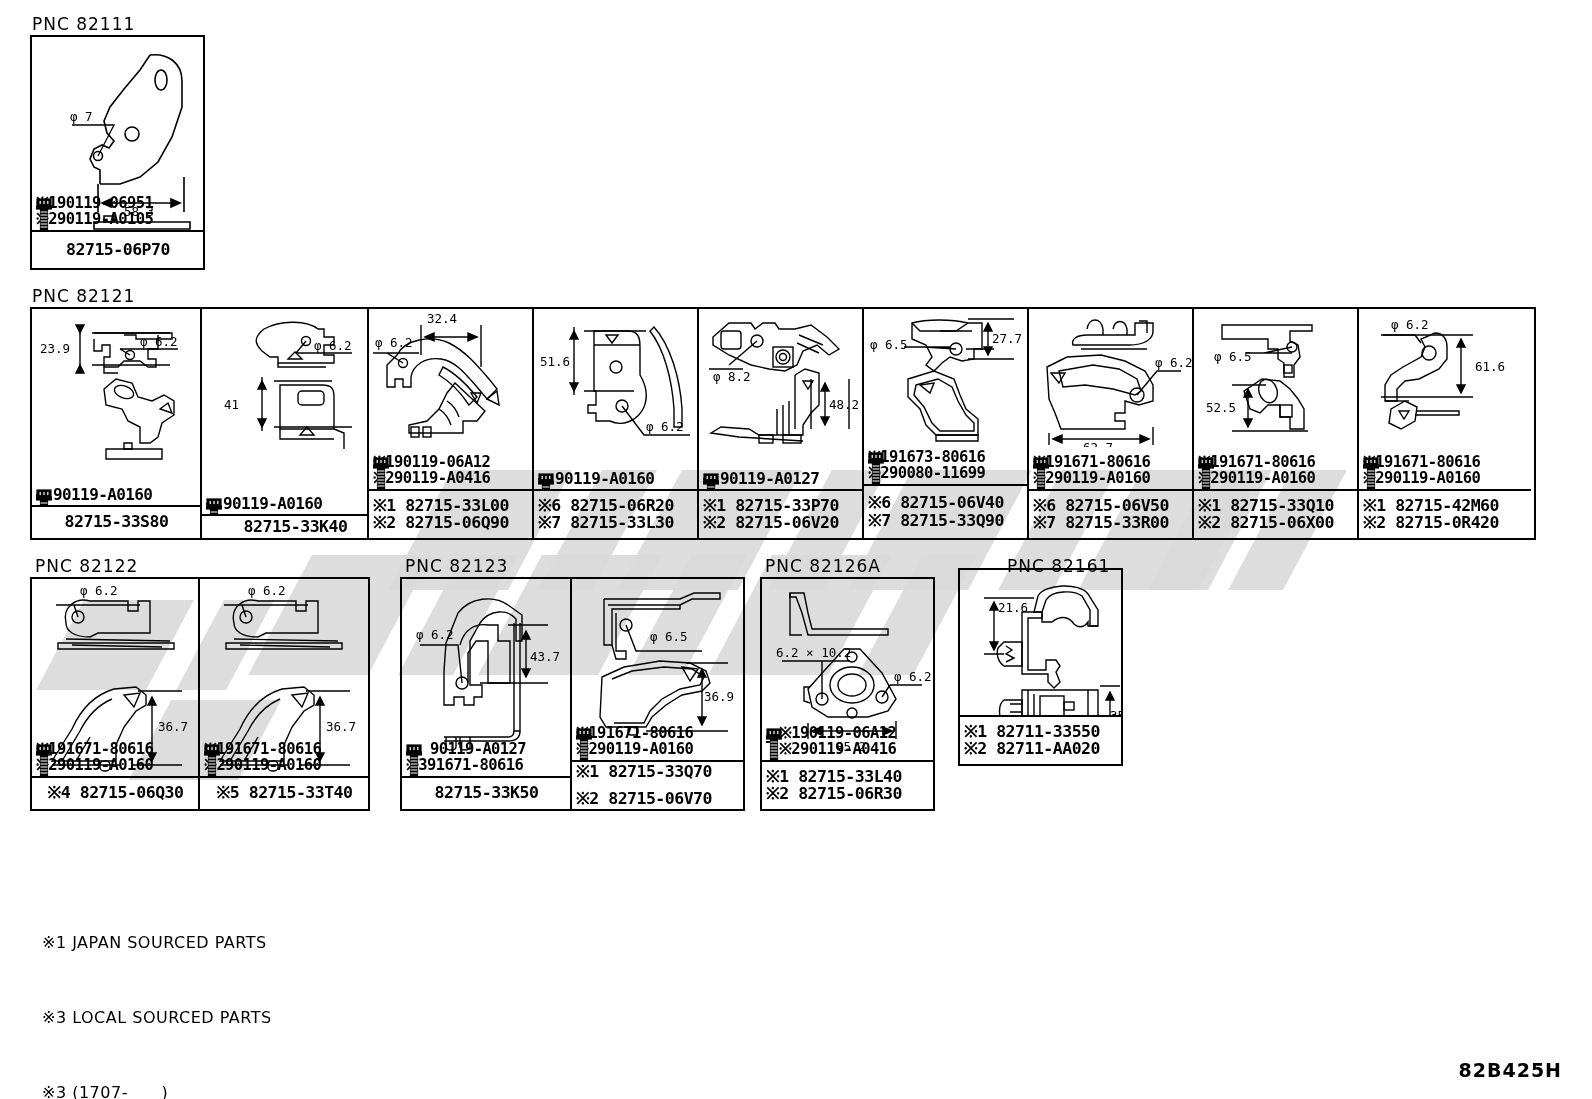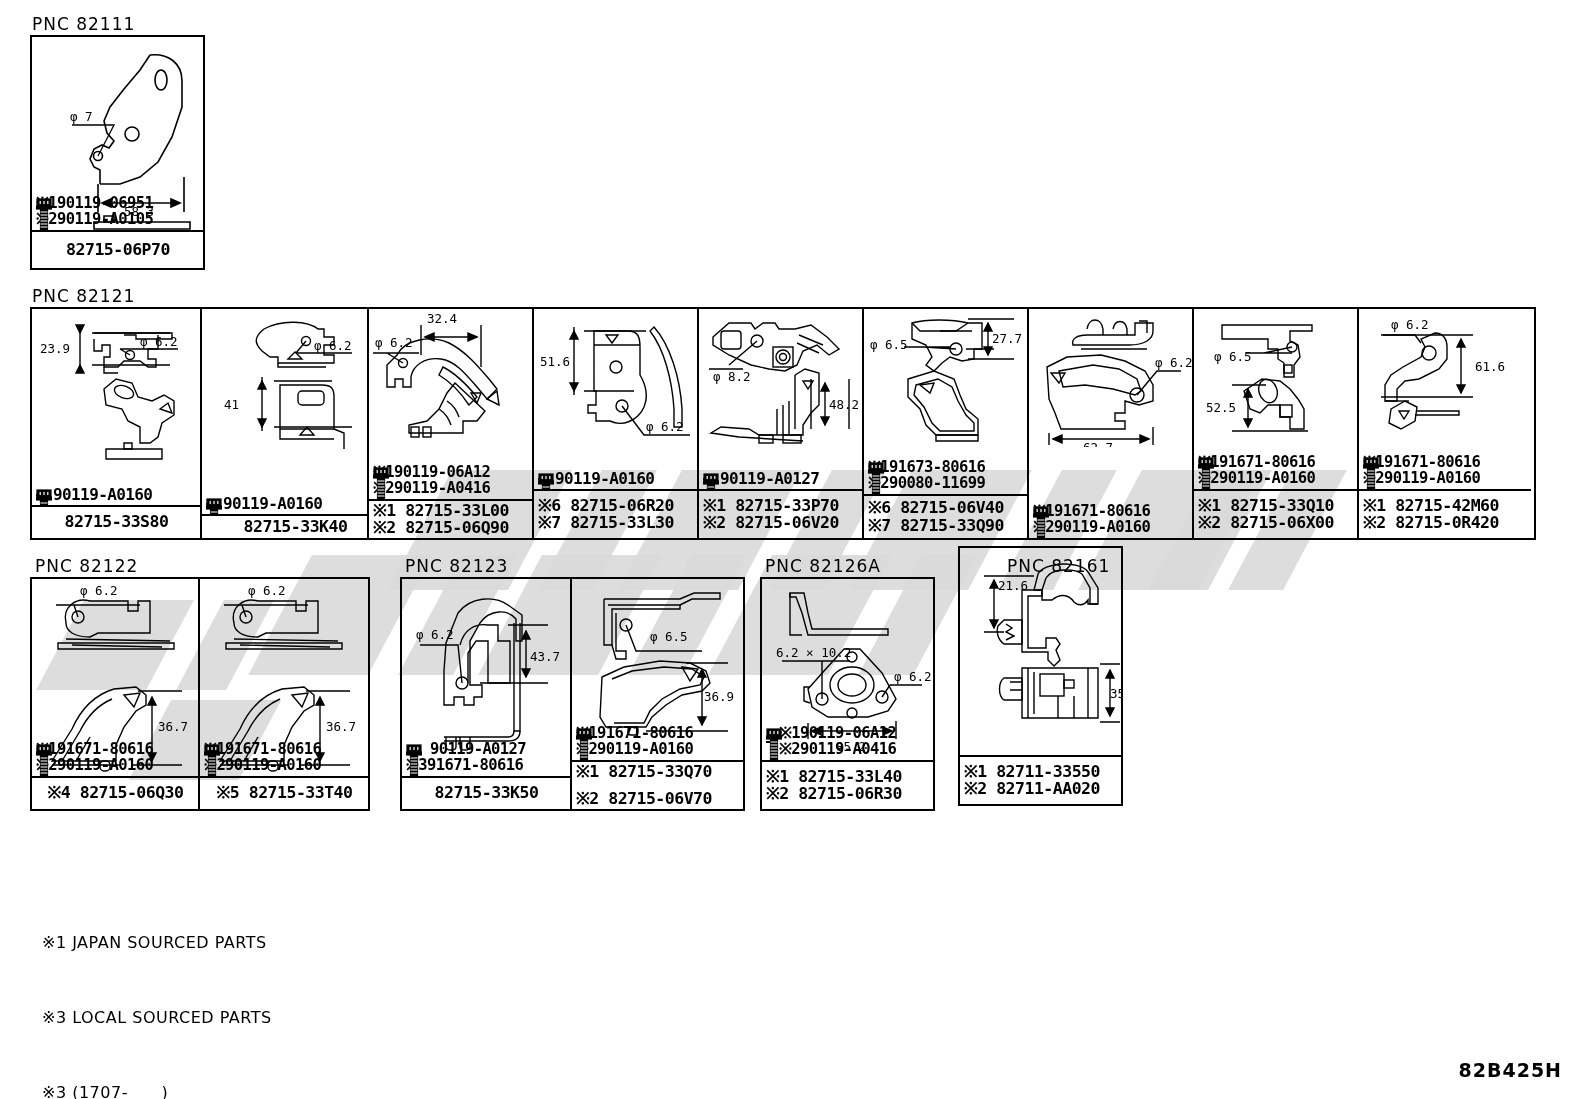--- a/index.html
+++ b/index.html
@@ -313,21 +313,21 @@
               <rect x="4.5" y="13" width="7" height="21" fill="#000"></rect>
               <path d="M4.5 16 h7 M4.5 19 h7 M4.5 22 h7 M4.5 25 h7 M4.5 28 h7 M4.5 31 h7" stroke="#fff" stroke-width="1.1"></path>
             </g>
           </svg>
           <span class="nums">
             <span>※190119-06A12</span>
             <span>※290119-A0416</span>
           </span>
         </div>
       </div>
-      <div class="pn" style="height:39px;">
+      <div class="pn" style="height:49px;">
         <span>※1 82715-33L00</span>
         <span>※2 82715-06Q90</span>
       </div>
     </div>
 
     <div class="cell" style="width:165px;">
       <div class="art">
         <svg width="163" height="155" viewBox="0 0 163 155">
           <g fill="none" stroke="#000" stroke-width="1.4">
             <path d="M40 18 L40 86 M50 22 L112 22 M50 82 L100 82"></path>
@@ -450,21 +450,21 @@
               <rect x="4.5" y="13" width="7" height="21" fill="#000"></rect>
               <path d="M4.5 16 h7 M4.5 19 h7 M4.5 22 h7 M4.5 25 h7 M4.5 28 h7 M4.5 31 h7" stroke="#fff" stroke-width="1.1"></path>
             </g>
           </svg>
           <span class="nums">
             <span>※191673-80616</span>
             <span>※290080-11699</span>
           </span>
         </div>
       </div>
-      <div class="pn" style="height:44px;">
+      <div class="pn" style="height:54px;">
         <span>※6 82715-06V40</span>
         <span>※7 82715-33Q90</span>
       </div>
     </div>
 
     <div class="cell" style="width:165px;">
       <div class="art">
         <svg width="163" height="138" viewBox="0 0 163 138">
           <g fill="none" stroke="#000" stroke-width="1.4">
             <path d="M58 20 C60 8 72 8 74 20 L74 26 M84 20 C86 10 96 10 98 20 L98 26 M110 12 L118 12 L118 24"></path>
@@ -493,20 +493,24 @@
               <rect x="0" y="10" width="16" height="3" fill="#000"></rect>
               <rect x="4.5" y="13" width="7" height="21" fill="#000"></rect>
               <path d="M4.5 16 h7 M4.5 19 h7 M4.5 22 h7 M4.5 25 h7 M4.5 28 h7 M4.5 31 h7" stroke="#fff" stroke-width="1.1"></path>
             </g>
           </svg>
           <span class="nums">
             <span>※191671-80616</span>
             <span>※290119-A0160</span>
           </span>
         </div>
+      </div>
+      <div class="pn" style="height:49px;">
+        <span>※6 82715-06V50</span>
+        <span>※7 82715-33R00</span>
       </div>
     </div>
 
     <div class="cell" style="width:165px;">
       <div class="art">
         <svg width="163" height="138" viewBox="0 0 163 138">
           <g fill="none" stroke="#000" stroke-width="1.4">
             <path d="M28 16 L118 16 L118 22 L96 22 L96 32 L104 36 L106 48 L100 56 L100 68 L90 68 L90 54 L84 50 L84 40 L74 40 L74 30 L28 30 Z"></path>
             <circle cx="98" cy="38" r="5"></circle>
             <path d="M52 44 L98 44 M70 44 L98 38"></path>
@@ -820,21 +824,21 @@
         </div>
       </div>
       <div class="pn" style="height:49px;">
         <span>※1 82715-33L40</span>
         <span>※2 82715-06R30</span>
       </div>
     </div>
   </div>
 
   <div class="grp-label" style="left:963px;top:556px;margin-left:44px;">PNC 82161</div>
-  <div class="grid" style="left:958px;top:546px;width:165px;height:260px;">
+  <div class="grid" style="left:958px;top:568px;width:165px;height:198px;">
     <div class="cell" style="width:100%;">
       <div class="art">
         <svg width="163" height="185" viewBox="0 0 163 185">
           <g fill="none" stroke="#000" stroke-width="1.4">
             <path d="M78 26 C84 14 120 12 128 24 L138 40 L138 56 L130 56 L130 40 L122 26 C114 20 92 20 86 30 L82 42 L74 42 Z"></path>
             <path d="M82 42 L82 52 L92 52 C102 44 110 48 114 54 C118 58 124 58 128 52 L128 56 L138 56"></path>
             <path d="M62 42 L82 42 L82 48 L68 48 L68 100 L86 100 L86 90 L96 90 L100 96 L96 102 L100 112 L94 118 L88 112 L88 104 L62 104 Z"></path>
             <path d="M44 72 L62 72 L62 96 L44 96 C38 92 36 84 38 78 Z"></path>
             <path d="M46 76 L52 80 L46 84 L54 88 L46 92"></path>
             <path d="M24 28 L74 28 M24 84 L44 84"></path>

